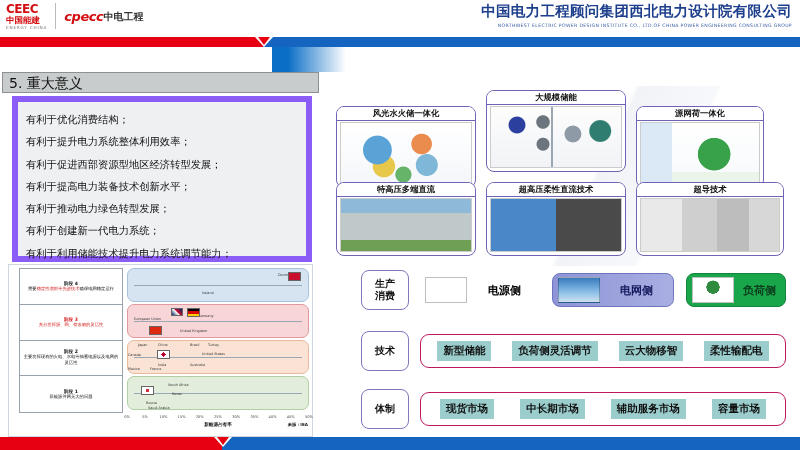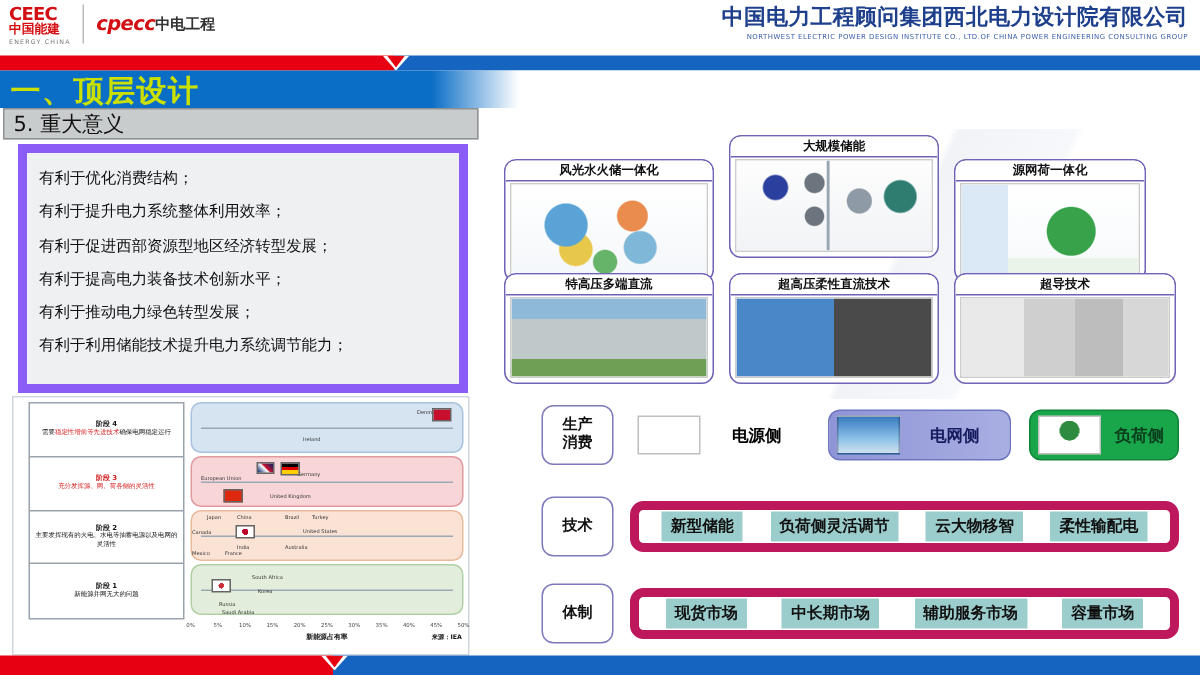--- a/index.html
+++ b/index.html
@@ -132,21 +132,21 @@
   .sc-thumb{width:42px;height:26px;margin-left:5px;border:0.5px solid rgba(0,0,0,.25);
       box-sizing:border-box;flex:0 0 auto;}
   .th-grid{background:linear-gradient(#3a7bbf,#8cc0e8 60%,#cfe0ee 100%);}
   .th-load{background:
      radial-gradient(circle at 50% 38%,#2e8b3f 0 26%,transparent 27%),
      linear-gradient(#ffffff,#ffffff);}
   .sc-txt{flex:1;text-align:center;font-size:11px;font-weight:bold;}
   .sc-grid .sc-txt{color:#161a5e;}
   .sc-load .sc-txt{color:#0b3d1c;}
 
-  .pillrow{position:absolute;height:34px;border:6px solid #be185d;border-radius:9px;
+  .pillrow{position:absolute;height:34px;border:1px solid #be185d;border-radius:9px;
       background:#fff;box-sizing:border-box;display:flex;align-items:center;
       justify-content:space-around;padding:0 6px;}
   .pill{background:#9ccdcd;color:#111;font-size:10.5px;font-weight:bold;
       padding:3px 6px;white-space:nowrap;}
 
   
   .ftr{position:absolute;left:0;top:437px;width:800px;height:13px;}
   .f-red{position:absolute;left:0;top:0;width:222px;height:13px;background:#e60012;}
   .f-blue{position:absolute;left:222px;top:0;width:578px;height:13px;background:#1565c0;}
   .f-notch{position:absolute;left:214px;top:0;width:18px;height:10px;background:#fff;
@@ -183,33 +183,31 @@
   </div>
 
   <div class="barwrap">
     <div class="bar-red"></div>
     <div class="bar-blue"></div>
     <div class="notch"></div>
     <div class="notch2"></div>
   </div>
 
   <div class="titletail"></div>
-  <div class="title">
-    <span>一、顶层设计</span>
-  </div>
   <div class="subtitle">
     <span>5. 重大意义</span>
   </div>
 
   <div class="bullets" id="bullets">
       <div class="ln">有利于优化消费结构；</div>
       <div class="ln">有利于提升电力系统整体利用效率；</div>
       <div class="ln">有利于促进西部资源型地区经济转型发展；</div>
       <div class="ln">有利于提高电力装备技术创新水平；</div>
       <div class="ln">有利于推动电力绿色转型发展；</div>
+      <div class="ln">有利于创建新一代电力系统；</div>
       <div class="ln">有利于利用储能技术提升电力系统调节能力；</div>
     </div>
 
   <div class="bgswoosh"></div>
 
   <div id="cards">
       <div class="card" style="left: 336px; top: 106px; width: 140px; height: 82px;">
         <div class="cap">风光水火储一体化</div>
         <div class="pic">
           <div class="pic-a"></div>

